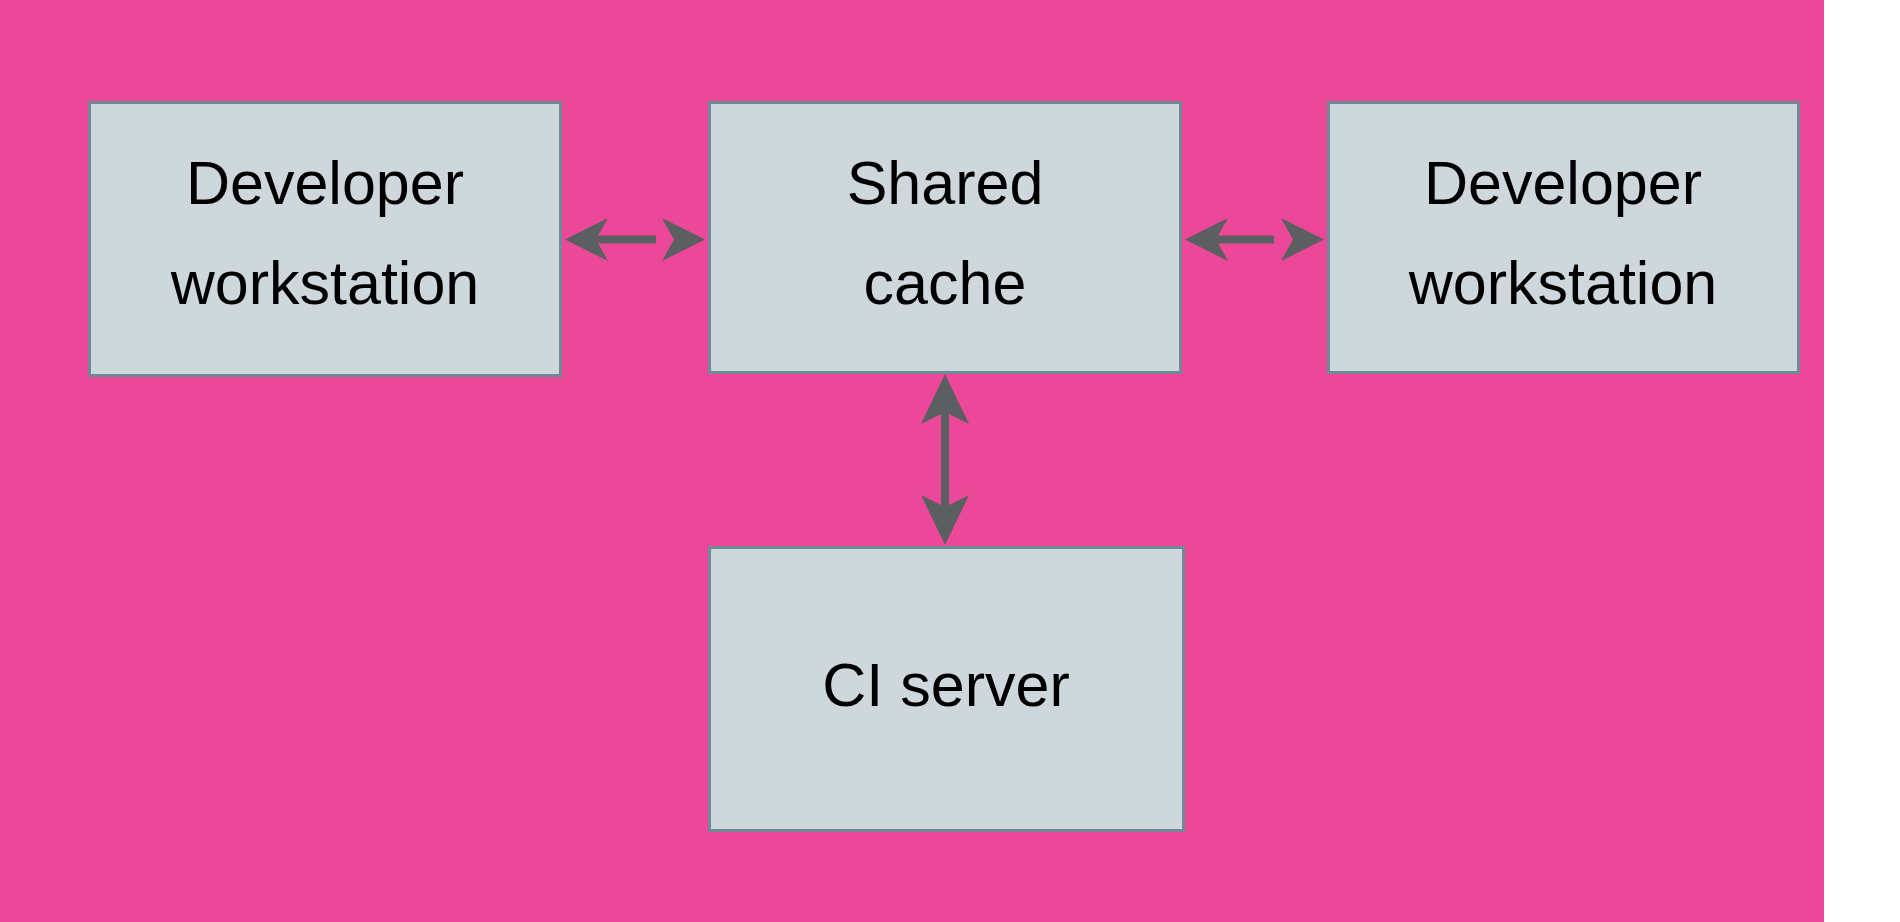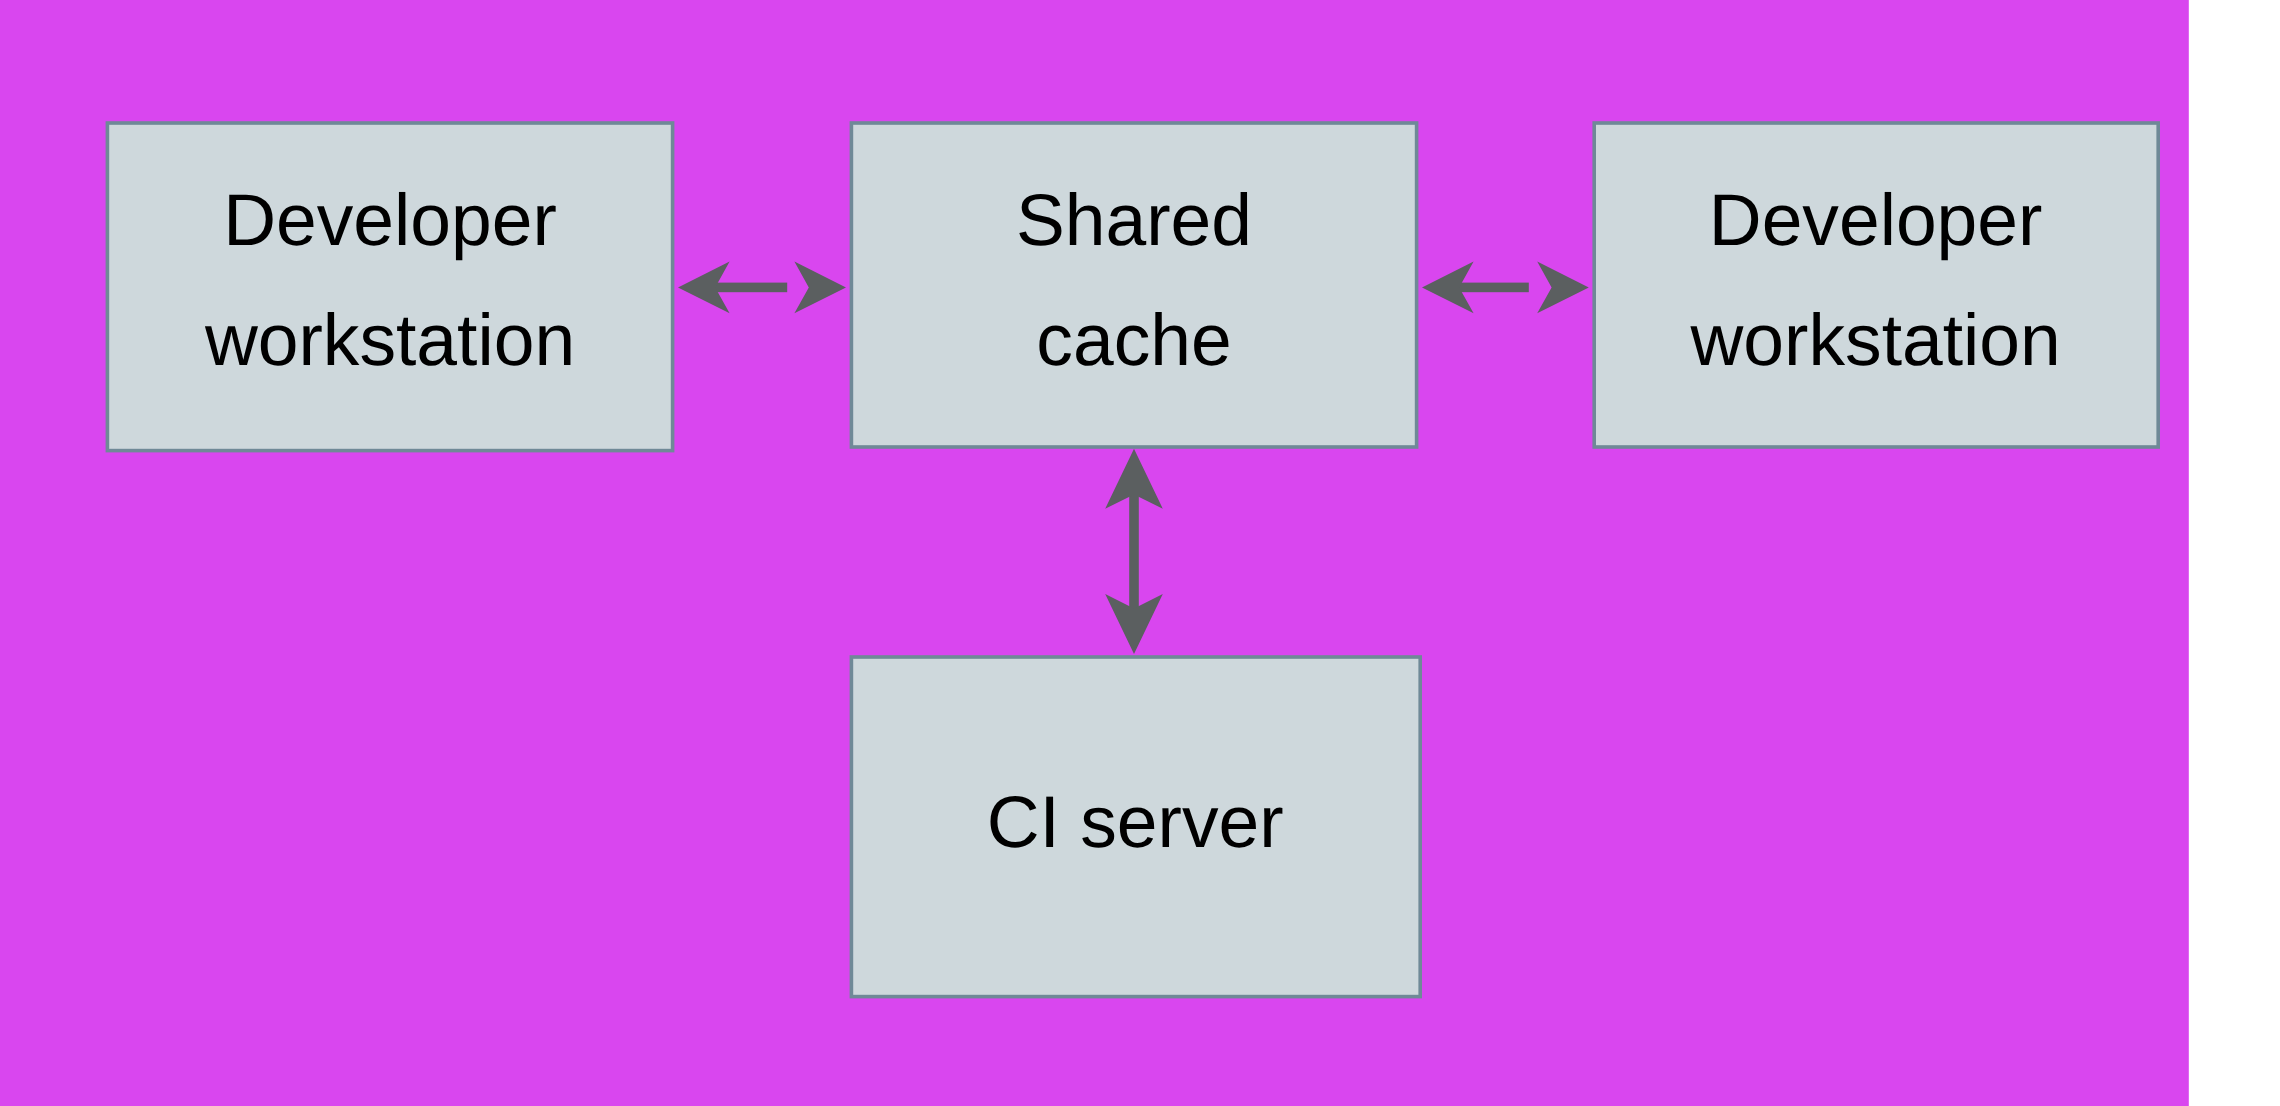--- a/index.html
+++ b/index.html
@@ -11,21 +11,21 @@
   body {
     width: 1900px;
     height: 922px;
     overflow: hidden;
     font-family: "Liberation Sans", sans-serif;
   }
   #diagram-canvas {
     position: relative;
     width: 1824px;
     height: 922px;
-    background: #d946ef;
+    background: #ec4899;
     text-align: right;
   }
   #diagram-svg {
     position: absolute;
     top: 0;
     left: 0;
     width: 1900px;
     height: 922px;
     display: block;
   }

